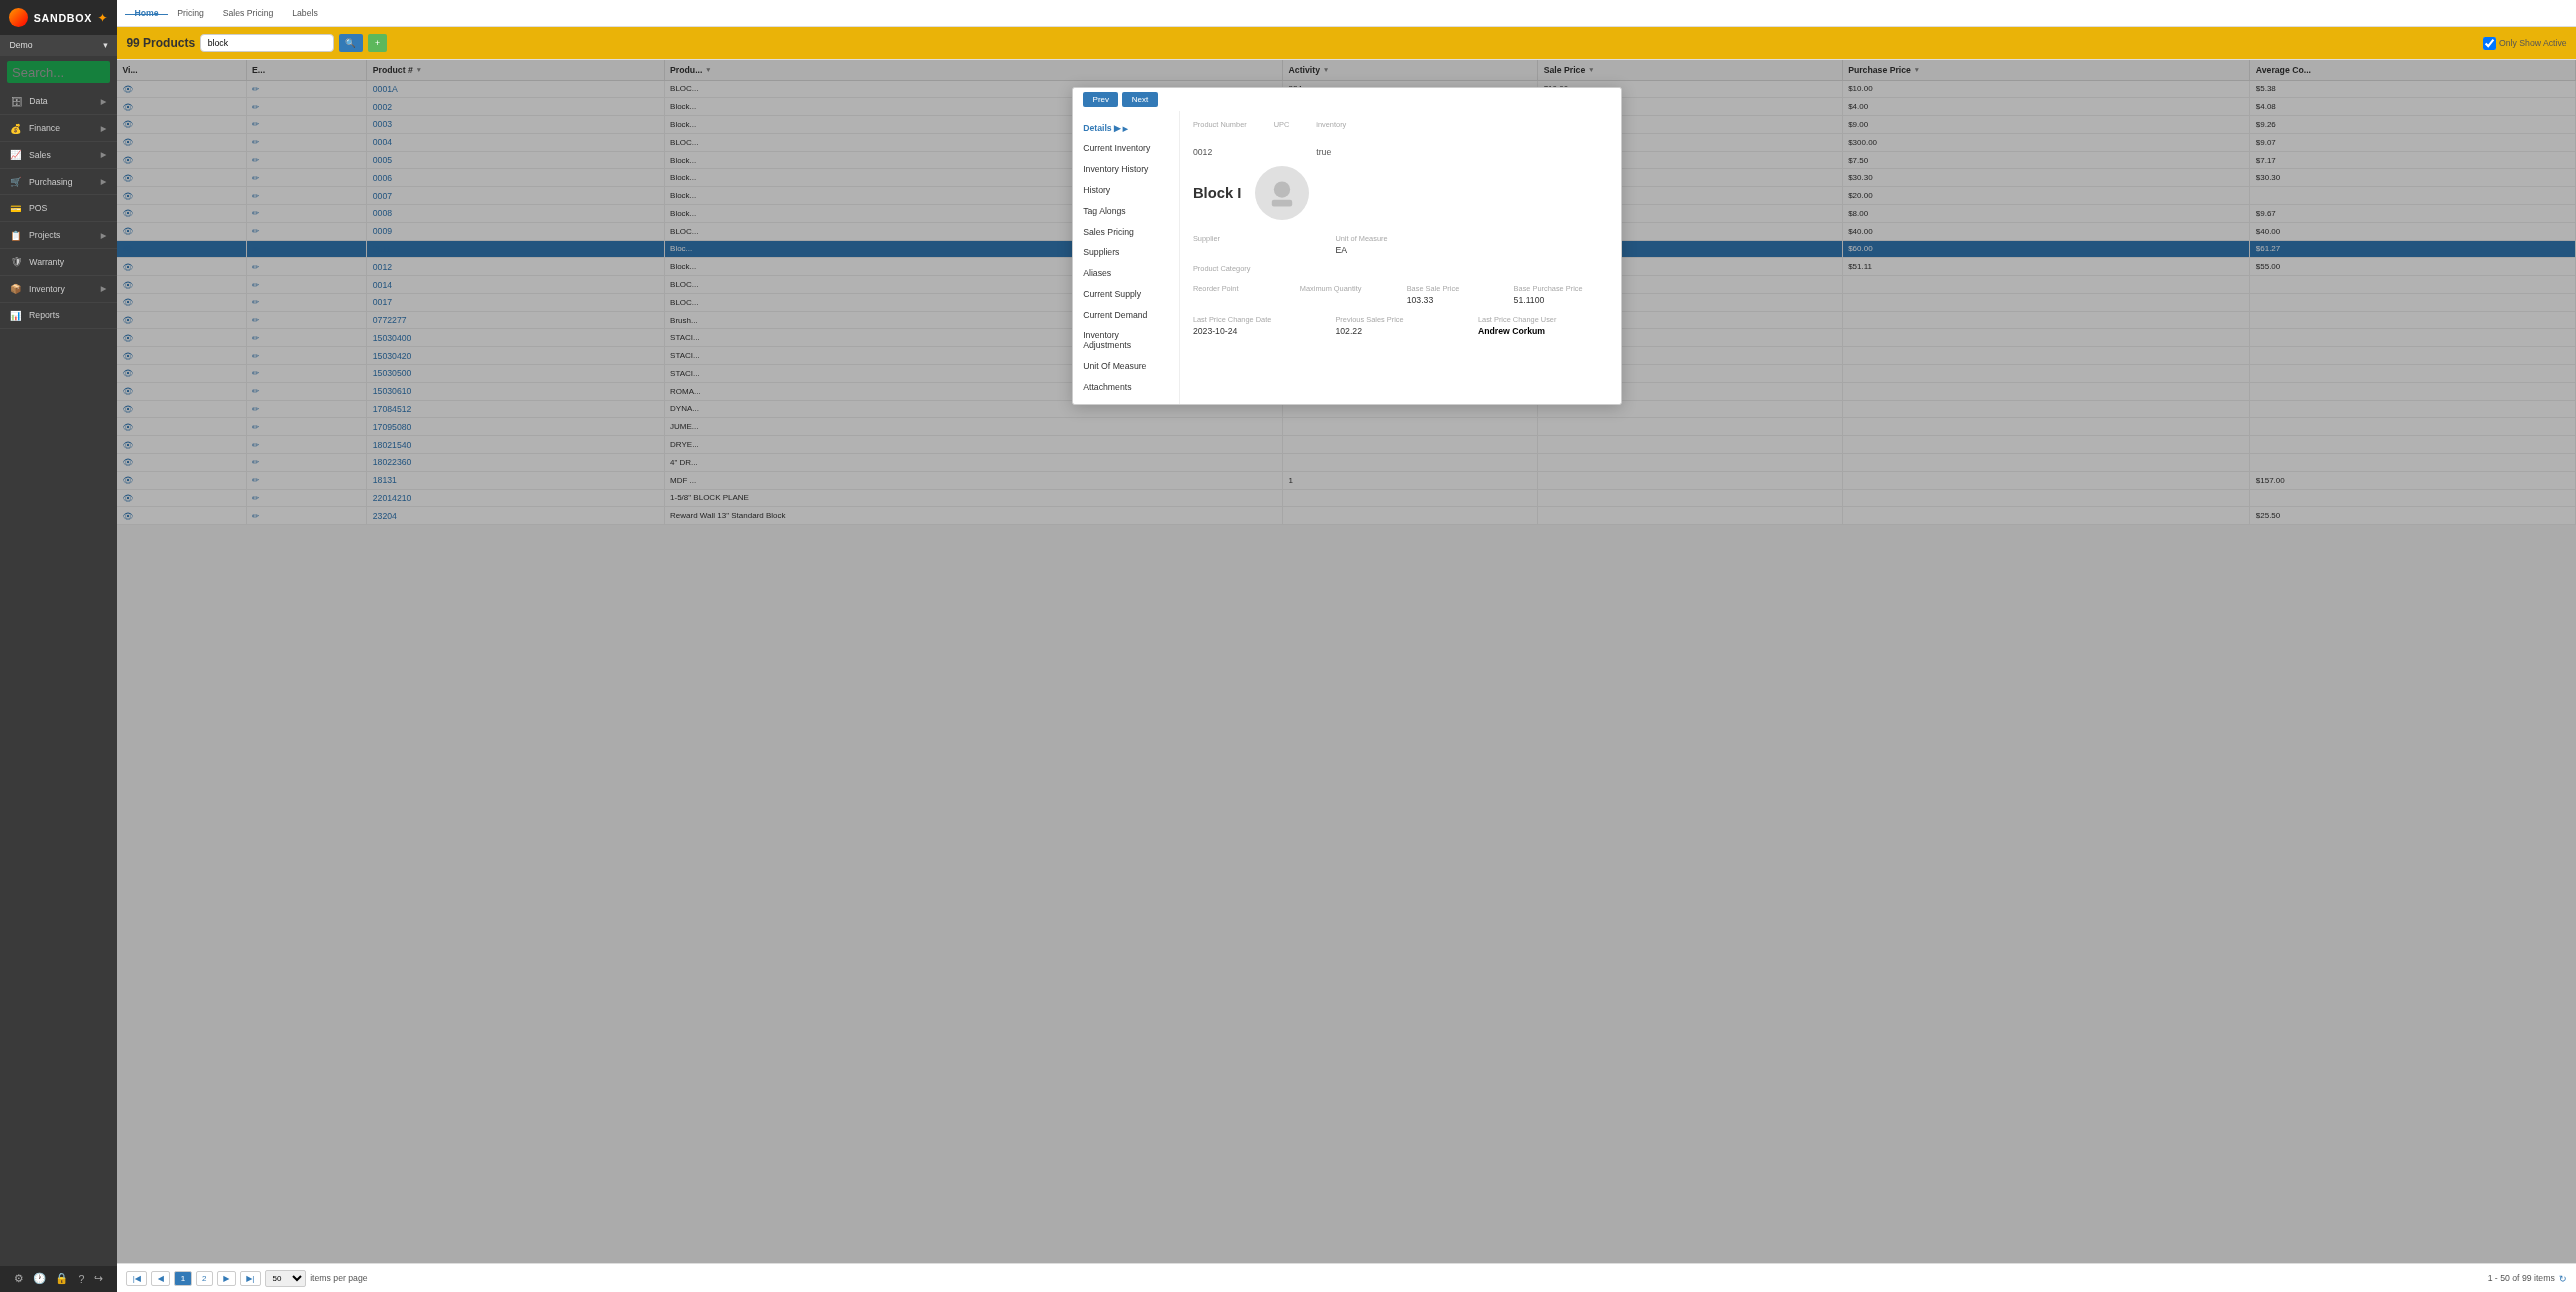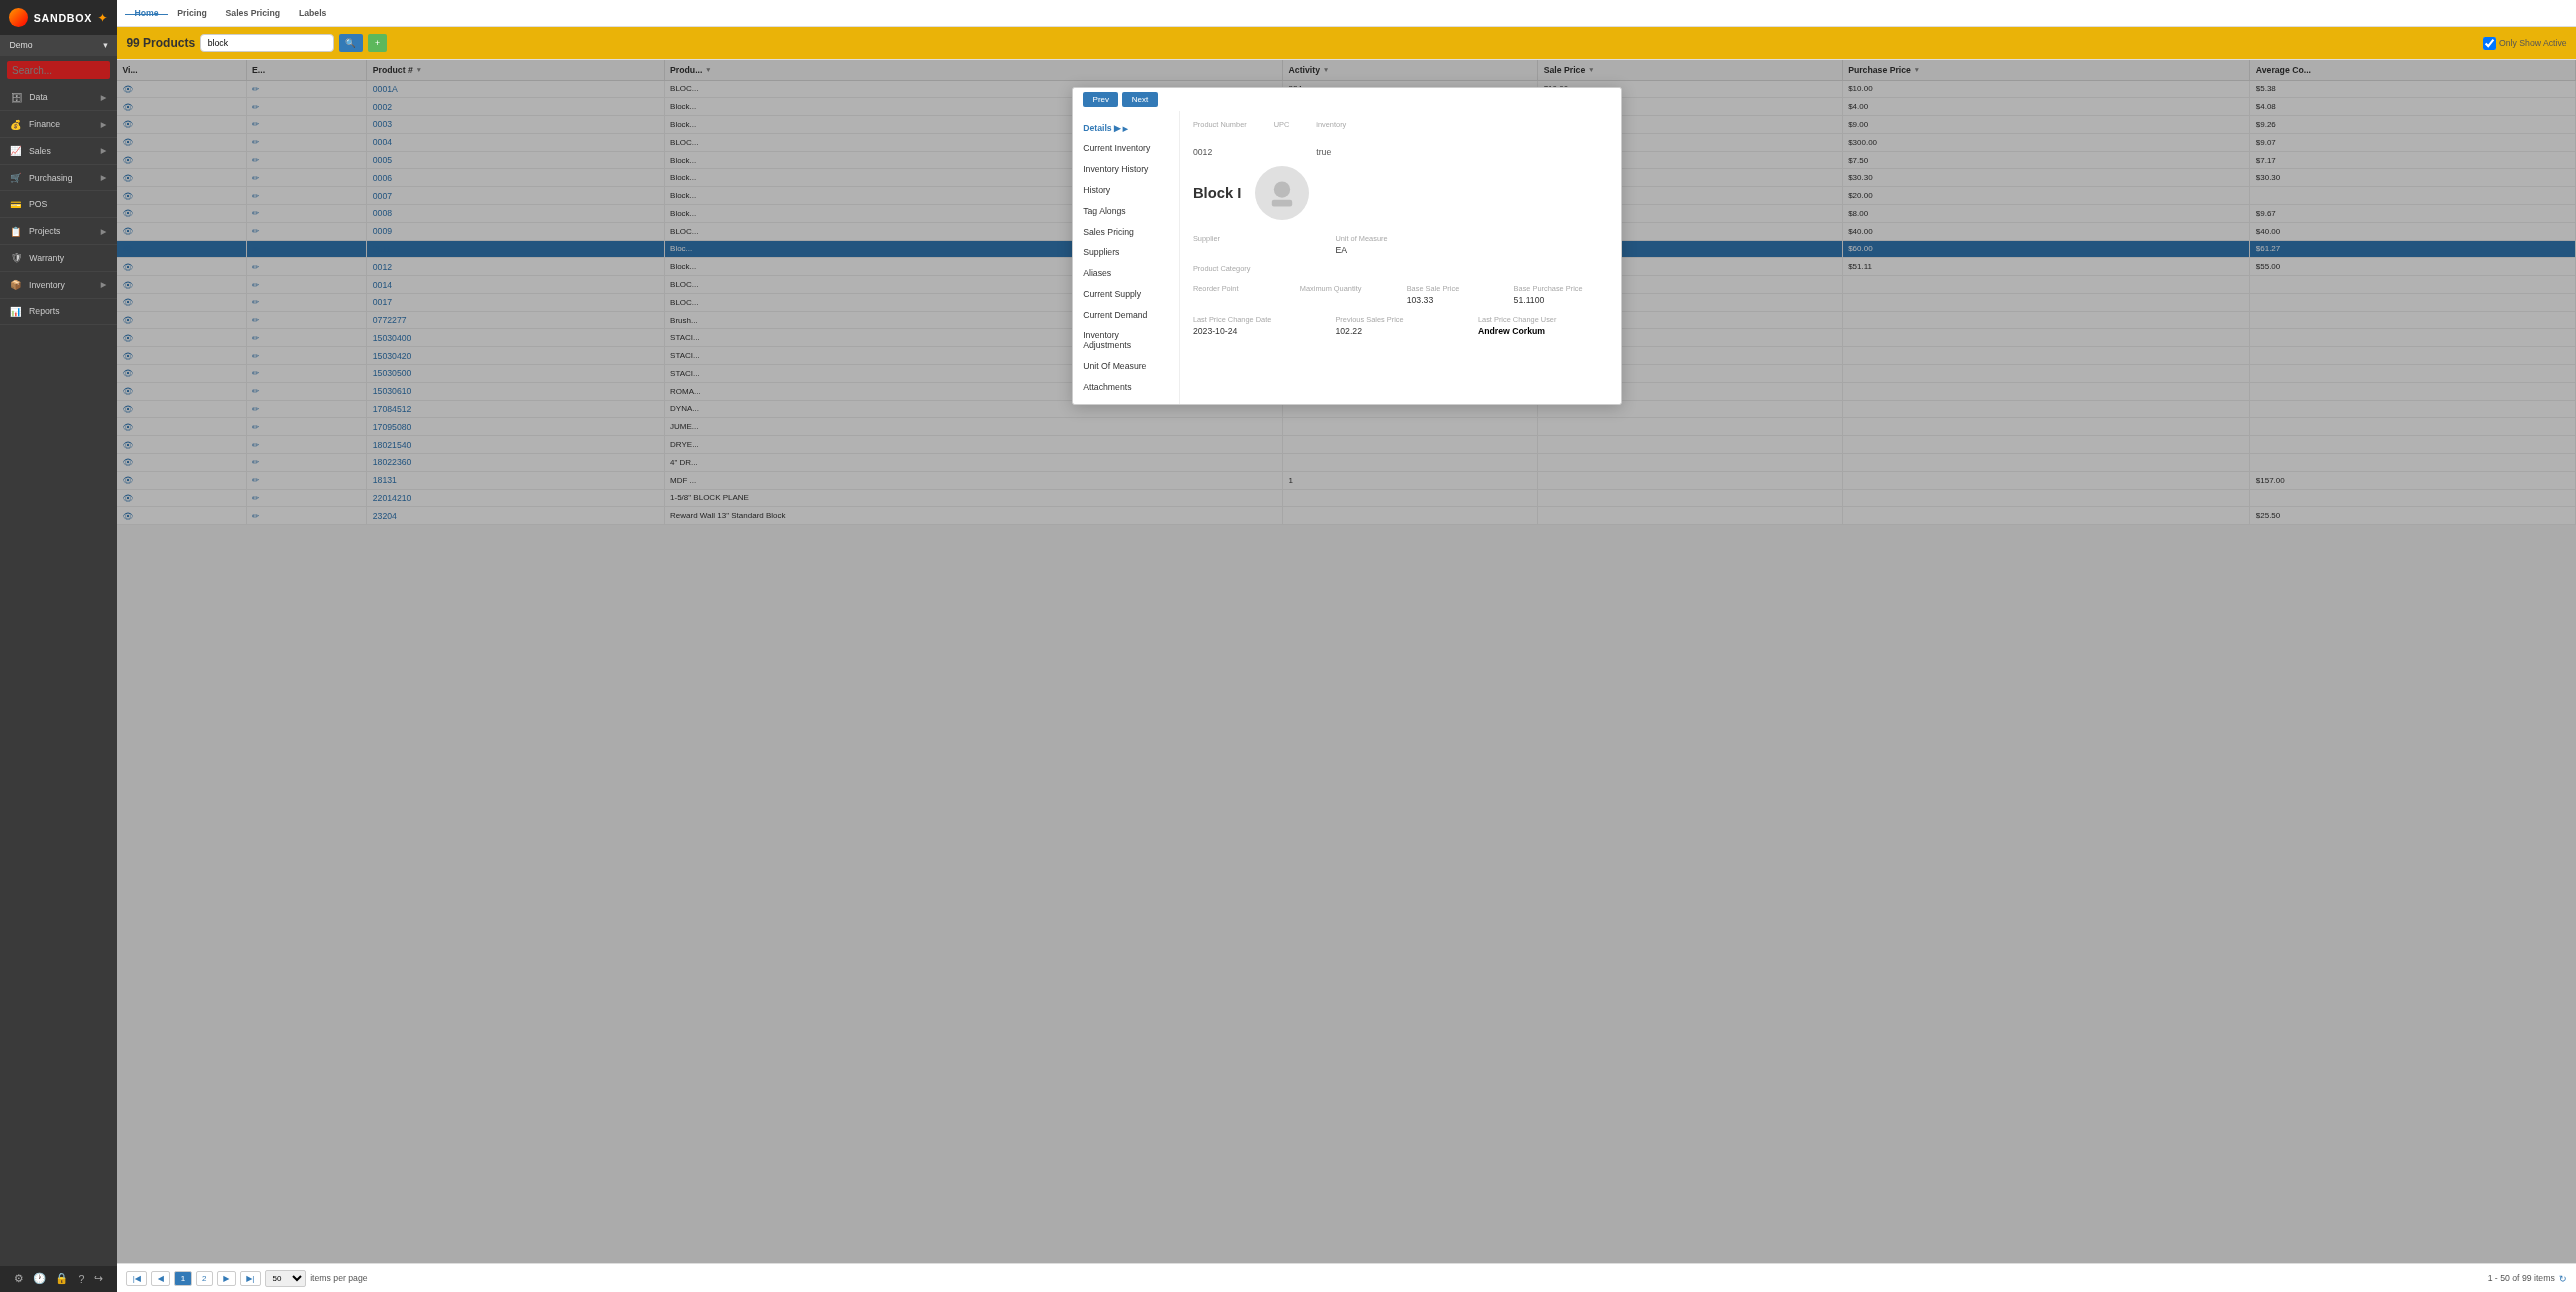--- a/index.html
+++ b/index.html
@@ -43,26 +43,26 @@
       justify-content: space-between;
       color: #ddd;
       font-size: 8.7px;
     }
     .search-bar {
       padding: 5.4px 6.7px;
       background: #3a3a3a;
     }
     .search-bar input {
       width: 100%;
-      background: #b91c1c;
+      background: #15803d;
       border: none;
       border-radius: 2px;
       padding: 3.4px 5.4px;
       color: #ddd;
-      font-size: 10px;
+      font-size: 13px;
     }
     .nav-section {
       flex: 1;
       overflow-y: auto;
     }
     .nav-item {
       display: flex;
       align-items: center;
       justify-content: space-between;
       padding: 7.4px 10.7px;
@@ -104,21 +104,20 @@
     }
     .topnav-tab {
       padding: 0 9.4px;
       display: flex;
       align-items: center;
       cursor: pointer;
       font-size: 8.7px;
       color: #555;
       border-bottom: 1.3px solid transparent;
       margin-bottom: -0.7px;
-      font-weight: bold;
     }
     .topnav-tab.active {
       border-bottom: 1.3px solid #337ab7;
       color: #337ab7;
       font-weight: bold;
     }
 
     
     .toolbar {
       background: #eab308;

